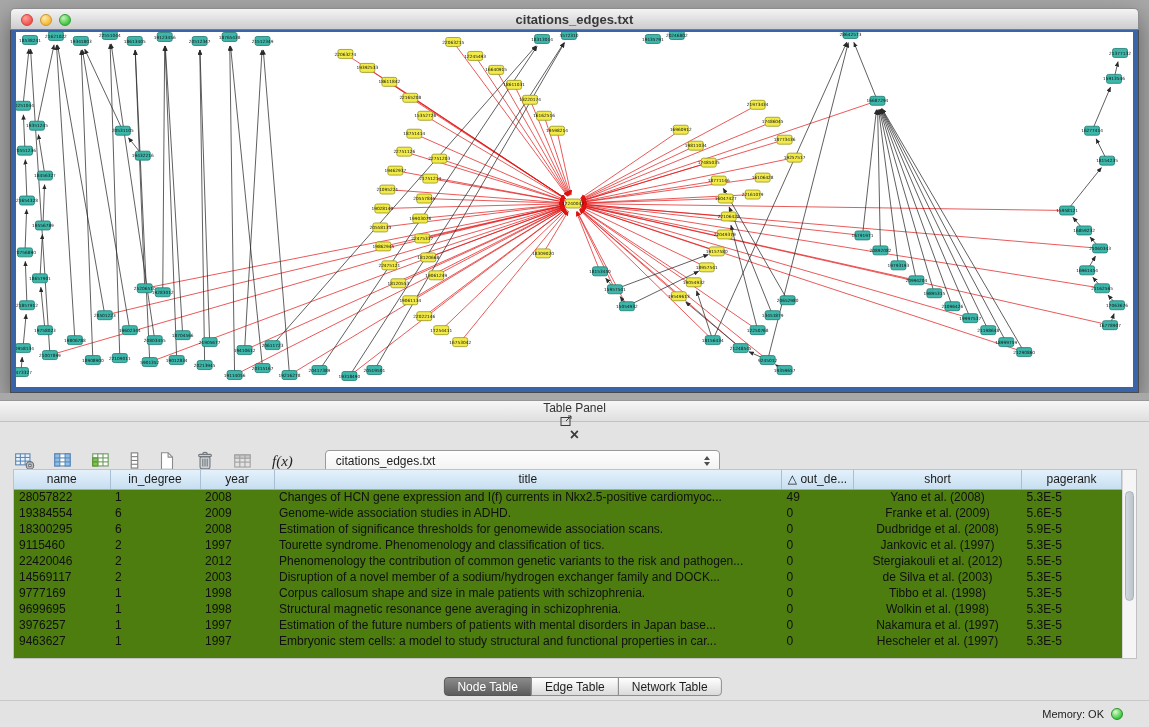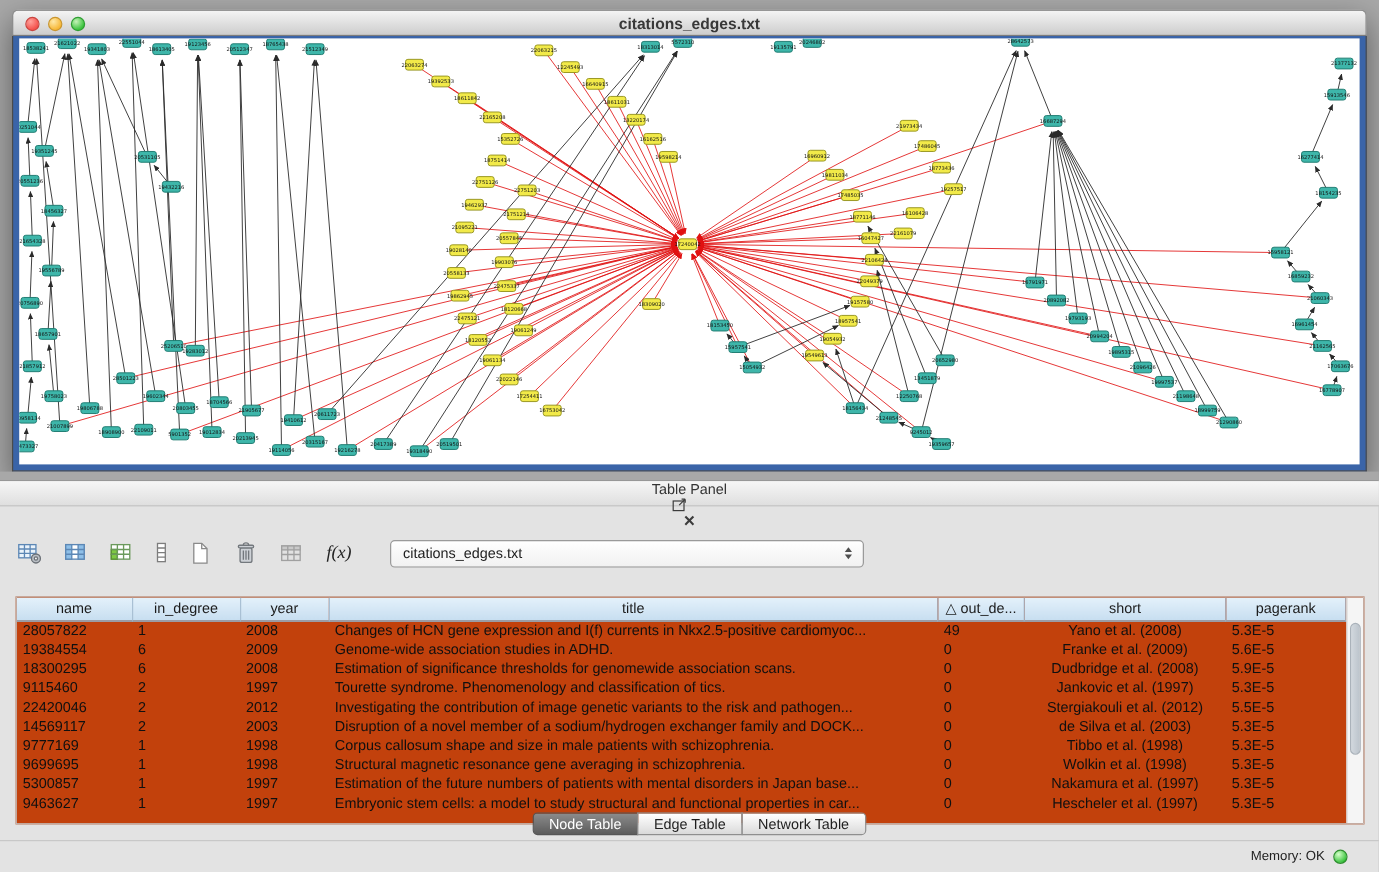--- a/index.html
+++ b/index.html
@@ -39,21 +39,21 @@
   .panel-toolbar { position:absolute; left:12px; top:46px; height:28px; display:flex; align-items:center; gap:12px; }
   .icon-btn { width:26px; height:24px; display:flex; align-items:center; justify-content:center; background:transparent; border:none; }
   .icon-btn.narrow { width:16px; }
   .fx-btn { font-family:"Liberation Serif",serif; font-style:italic; font-size:15px; color:#222; background:transparent; border:none; margin-left:4px; }
   .combo { margin-left:20px; width:395px; height:23px; border:1px solid #9a9a9a; border-radius:4px; background:linear-gradient(#ffffff,#f1f1f1); display:flex; align-items:center; padding-left:10px; font-size:12px; color:#1c1c1c; box-shadow:inset 0 1px 0 #fff; }
   .combo-arrows { margin-left:auto; padding-right:9px; display:flex; flex-direction:column; gap:2px; }
   .combo-arrows i { display:block; width:0; height:0; border-left:3.5px solid transparent; border-right:3.5px solid transparent; }
   .combo-arrows .up { border-bottom:4.5px solid #4e4e4e; }
   .combo-arrows .dn { border-top:4.5px solid #4e4e4e; }
 
-  .table-area { position:absolute; left:13px; right:12px; top:96px; height:190px; background:#c2410c; border:1px solid #c2c2c2; overflow:hidden; }
+  .table-area { position:absolute; left:13px; right:12px; top:68px; height:190px; background:#4d7c0f; border:1px solid #c2c2c2; overflow:hidden; }
   .table-area table { border-collapse:collapse; table-layout:fixed; width:calc(100% - 14px); font-size:12px; }
   thead th { height:19px; background:linear-gradient(#e4f1fb,#c7def0); border-right:1px solid #a9c0d4; border-bottom:1px solid #93aec2; font-weight:normal; color:#1b1b1b; overflow:hidden; white-space:nowrap; text-align:center; }
   tbody td { height:16px; padding:0 5px; color:#101010; overflow:hidden; white-space:nowrap; }
   td.col5 { text-align:center; }
   .col0{width:96px}.col1{width:90px}.col2{width:74px}.col4{width:72px}.col5{width:168px}.col6{width:100px}
   .vscroll { position:absolute; right:0; top:0; bottom:0; width:14px; background:#f5f5f5; border-left:1px solid #d7d7d7; }
   .vscroll .thumb { position:absolute; left:2px; right:2px; top:21px; height:110px; border-radius:5px; background:linear-gradient(90deg,#d2d8de,#bcc4cc); border:1px solid #aab2ba; }
 
   .tabs { position:absolute; left:50%; top:276px; transform:translateX(-50%); display:flex; }
   .tab { font-size:12px; height:19px; padding:0 13px; border:1px solid #8f8f8f; background:linear-gradient(#ffffff,#dadada); color:#1e1e1e; margin-left:-1px; }
@@ -907,21 +907,21 @@
             <td class="col2">1997</td>
             <td class="col3">Tourette syndrome. Phenomenology and classification of tics.</td>
             <td class="col4">0</td>
             <td class="col5">Jankovic et al. (1997)</td>
             <td class="col6">5.3E-5</td>
           </tr>
           <tr>
             <td class="col0">22420046</td>
             <td class="col1">2</td>
             <td class="col2">2012</td>
-            <td class="col3">Investigating the contribution of image genetic variants to the risk and pathogen...</td>
+            <td class="col3">Phenomenology the contribution of common genetic variants to the risk and pathogen...</td>
             <td class="col4">0</td>
             <td class="col5">Stergiakouli et al. (2012)</td>
             <td class="col6">5.5E-5</td>
           </tr>
           <tr>
             <td class="col0">14569117</td>
             <td class="col1">2</td>
             <td class="col2">2003</td>
             <td class="col3">Disruption of a novel member of a sodium/hydrogen exchanger family and DOCK...</td>
             <td class="col4">0</td>
@@ -940,21 +940,21 @@
           <tr>
             <td class="col0">9699695</td>
             <td class="col1">1</td>
             <td class="col2">1998</td>
             <td class="col3">Structural magnetic resonance gene averaging in schizophrenia.</td>
             <td class="col4">0</td>
             <td class="col5">Wolkin et al. (1998)</td>
             <td class="col6">5.3E-5</td>
           </tr>
           <tr>
-            <td class="col0">5300857</td>
+            <td class="col0">3976257</td>
             <td class="col1">1</td>
             <td class="col2">1997</td>
             <td class="col3">Estimation of the future numbers of patients with mental disorders in Japan base...</td>
             <td class="col4">0</td>
             <td class="col5">Nakamura et al. (1997)</td>
             <td class="col6">5.3E-5</td>
           </tr>
           <tr>
             <td class="col0">9463627</td>
             <td class="col1">1</td>

